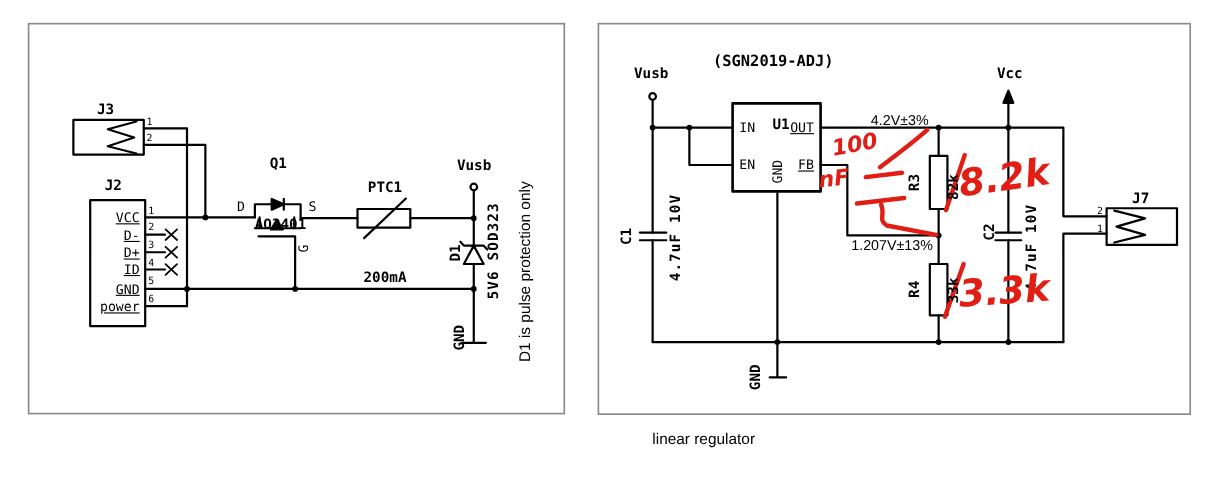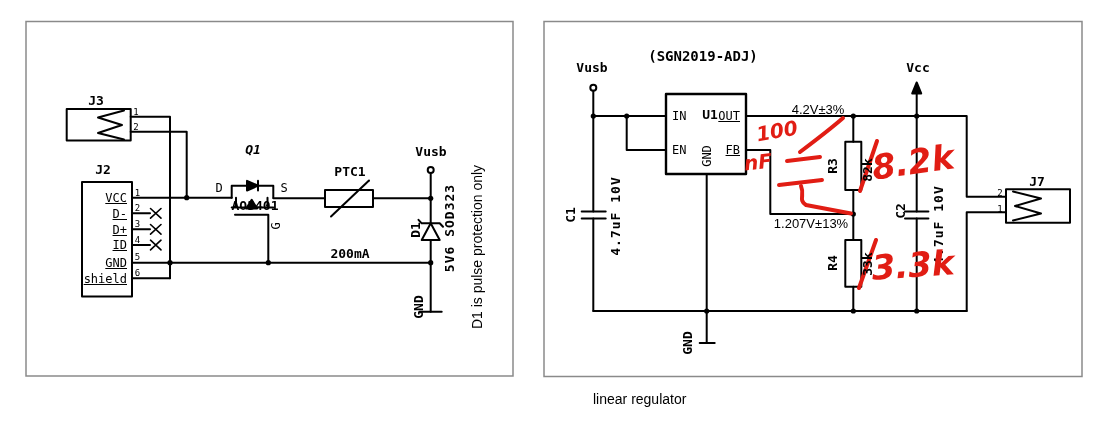--- a/index.html
+++ b/index.html
@@ -166,29 +166,29 @@
   <span class="lbl m b fs13 c" style="left:96px;top:100px;">J3</span>
   <span class="lbl m fs9 c" style="left:136px;top:112px;">1</span>
   <span class="lbl m fs9 c" style="left:136px;top:127px;">2</span>
 
   <span class="lbl m b fs13 c" style="left:103px;top:169px;">J2</span>
   <span class="lbl m fs12 rt" style="left:127px;top:198px;">VCC</span>
   <span class="lbl m fs12 rt" style="left:127px;top:213.5px;">D-</span>
   <span class="lbl m fs12 rt" style="left:127px;top:229.5px;">D+</span>
   <span class="lbl m fs12 rt" style="left:127px;top:245px;">ID</span>
   <span class="lbl m fs12 rt" style="left:127px;top:263px;">GND</span>
-  <span class="lbl m fs12 rt" style="left:127px;top:278.5px;">shield</span>
+  <span class="lbl m fs12 rt" style="left:127px;top:278.5px;">power</span>
   <span class="lbl m fs9 c" style="left:137.5px;top:192.5px;">1</span>
   <span class="lbl m fs9 c" style="left:137.5px;top:208px;">2</span>
   <span class="lbl m fs9 c" style="left:137.5px;top:224px;">3</span>
   <span class="lbl m fs9 c" style="left:137.5px;top:240px;">4</span>
   <span class="lbl m fs9 c" style="left:137.5px;top:257px;">5</span>
   <span class="lbl m fs9 c" style="left:137.5px;top:273px;">6</span>
 
-  <span class="lbl m b fs13 c" style="left:253px;top:149px;font-style:italic;">Q1</span>
+  <span class="lbl m b fs13 c" style="left:253px;top:149px;">Q1</span>
   <span class="lbl m b fs13 c" style="left:255px;top:165px;margin-top:40px;">AO3401</span>
   <span class="lbl m fs12 c" style="left:219px;top:188px;">D</span>
   <span class="lbl m fs12 c" style="left:284px;top:188px;">S</span>
   <span class="lbl m fs12 v" style="left:276px;top:226px;">G</span>
 
   <span class="lbl m b fs13 c" style="left:350px;top:171px;">PTC1</span>
   <span class="lbl m b fs13 c" style="left:350px;top:221px;margin-top:32px;">200mA</span>
 
   <span class="lbl m b fs13 c" style="left:431px;top:151px;">Vusb</span>
   <span class="lbl m b fs13 v" style="left:415px;top:230px;">D1</span>

